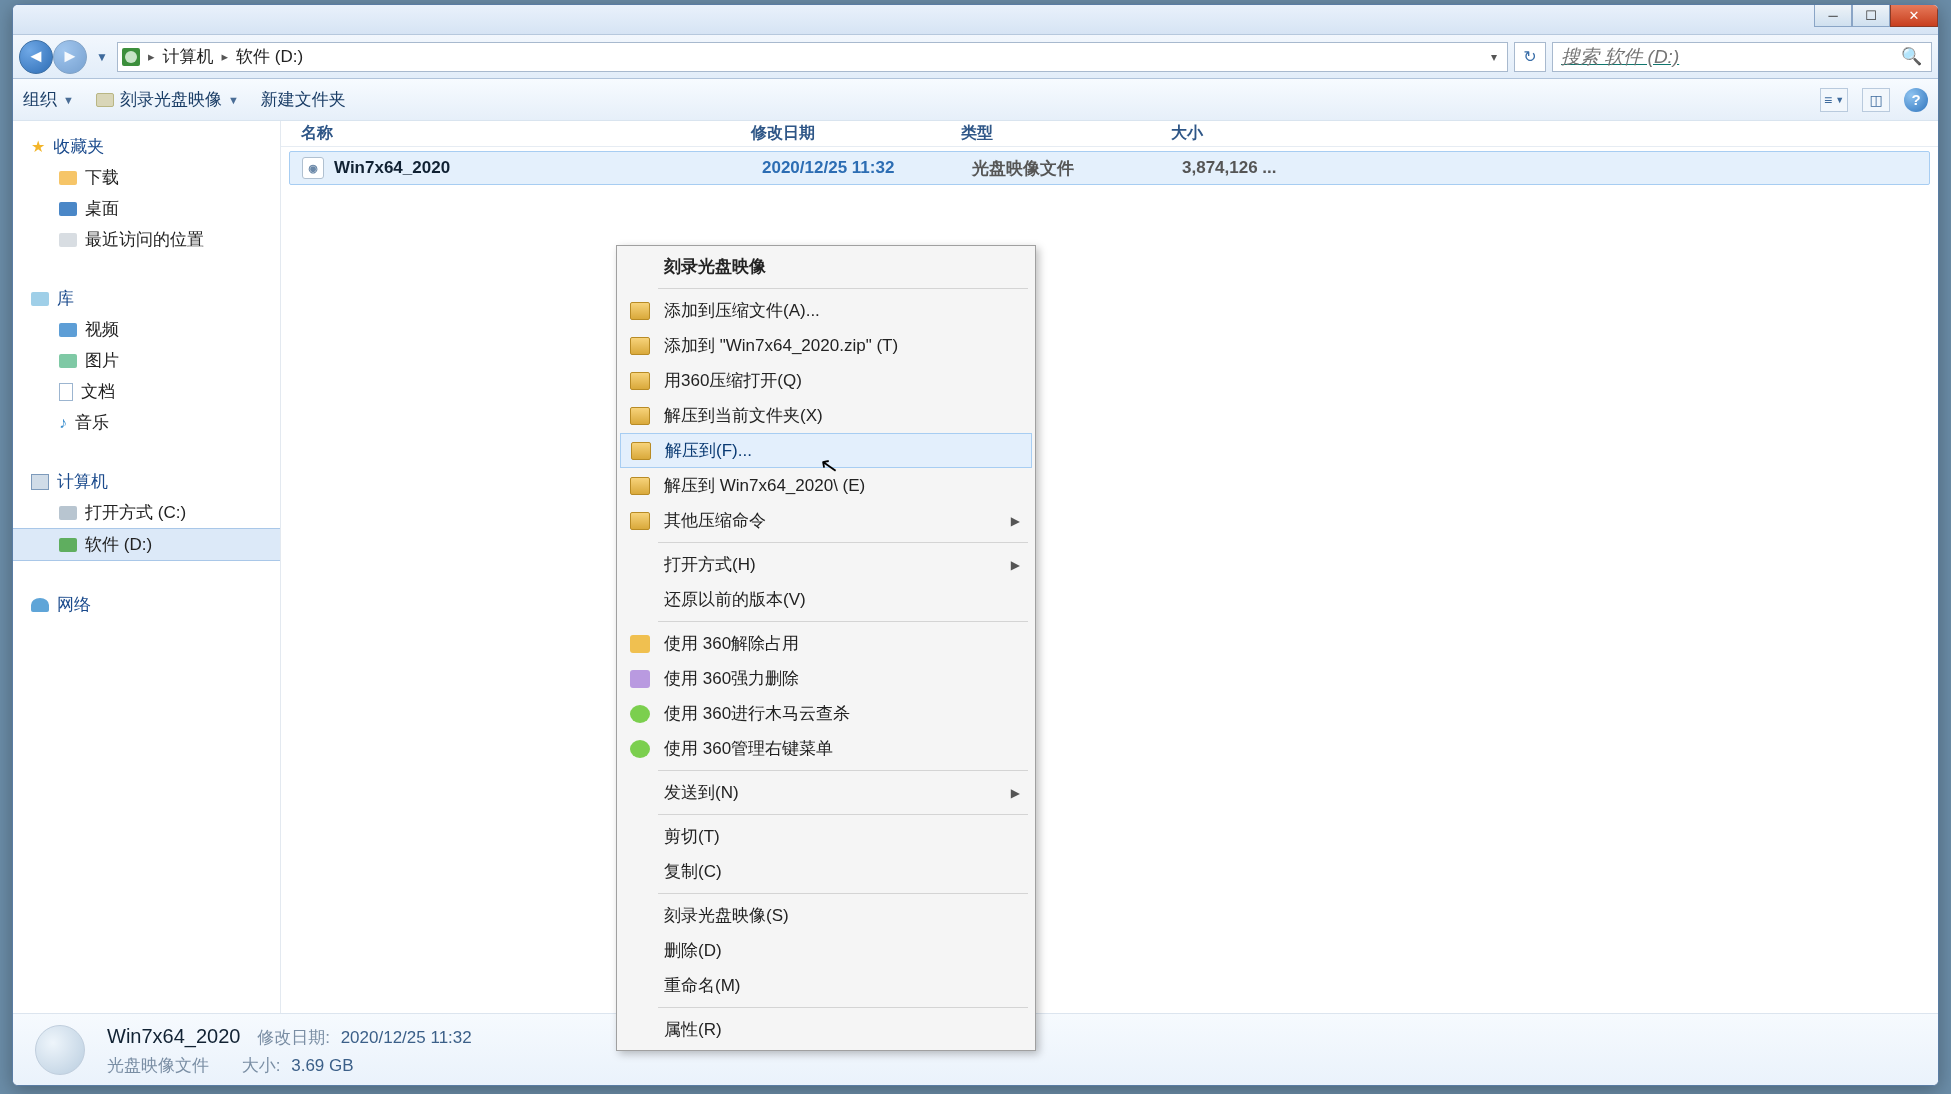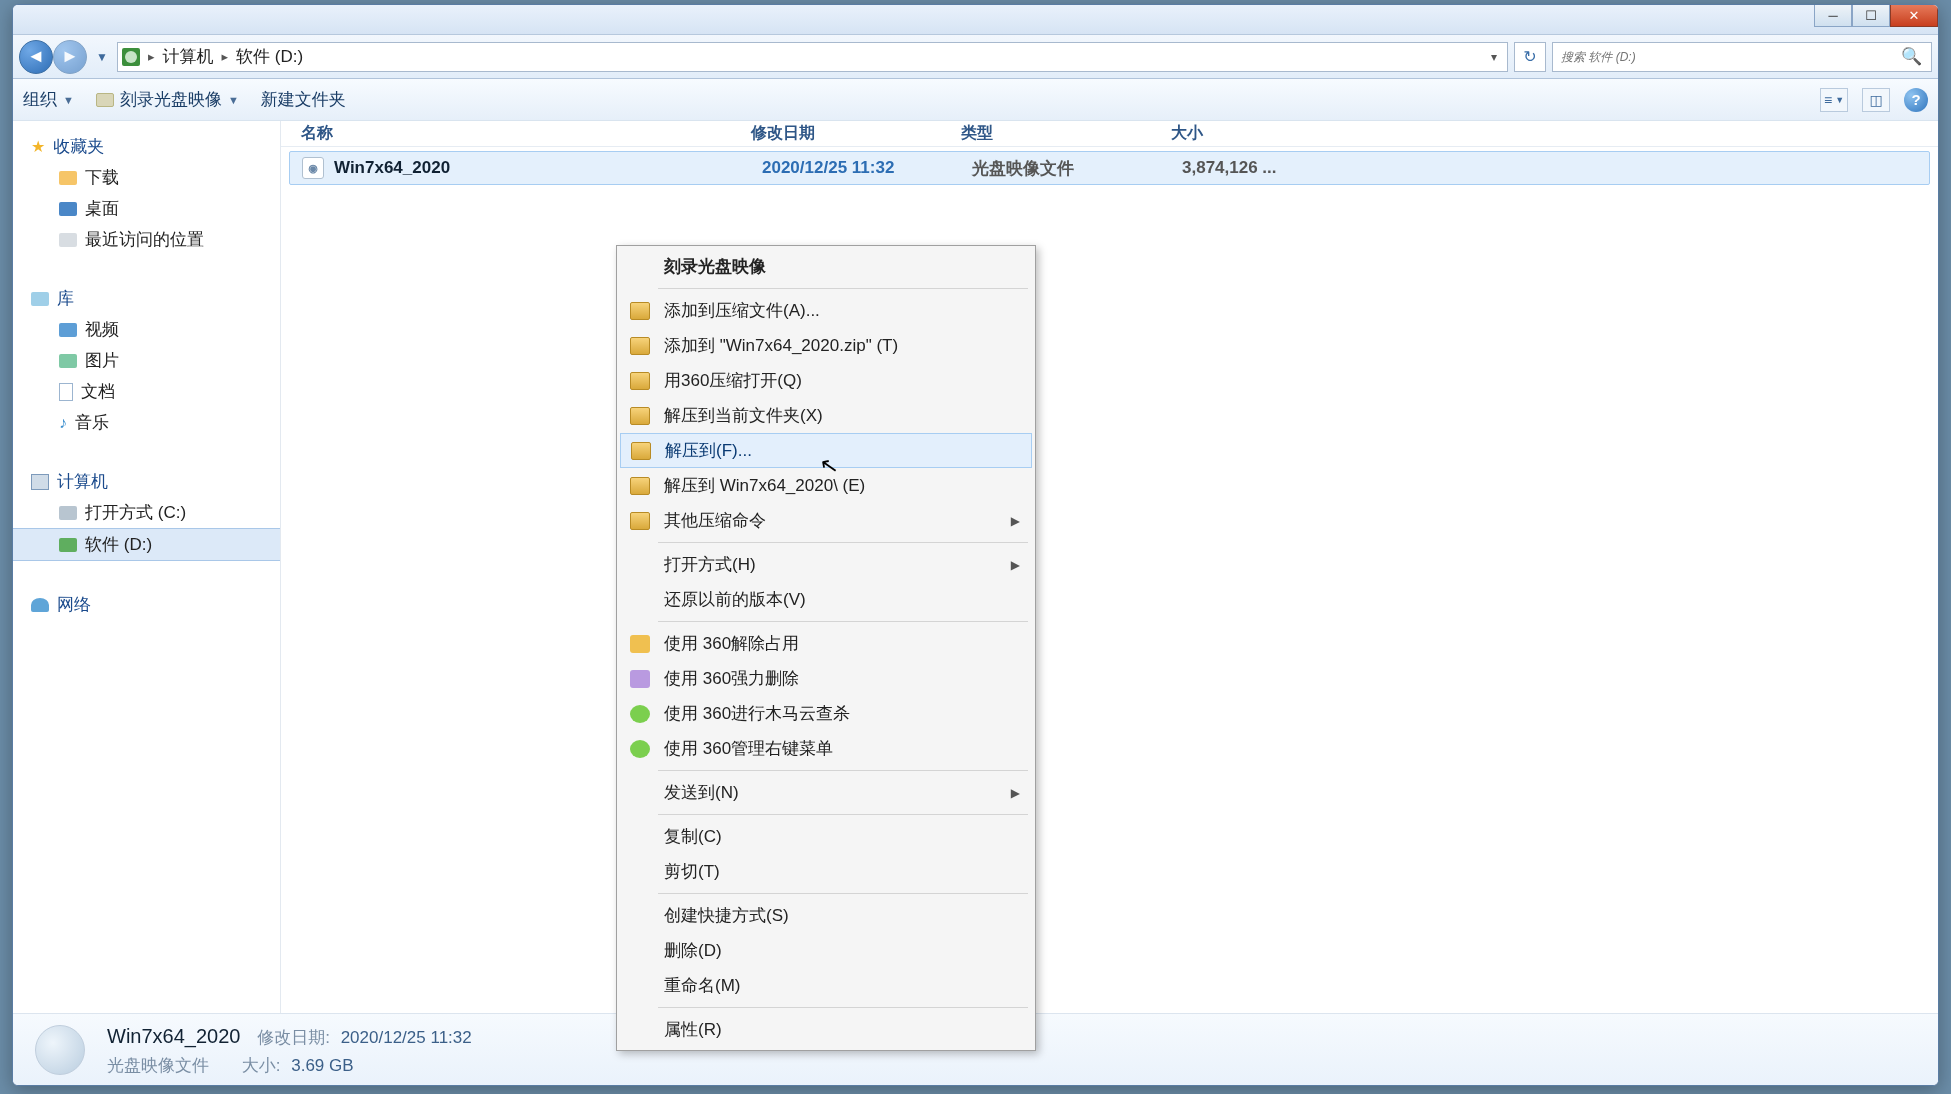--- a/index.html
+++ b/index.html
@@ -78,21 +78,21 @@
   .addr-drop { margin-left:auto; font-size:12px; color:#555; padding:0 6px;}
   .refresh-box {
     width:32px; height:30px; border:1px solid #a8b9ce; background:#fff;
     display:flex; align-items:center; justify-content:center; color:#3a6ea8; font-size:16px;
   }
   .searchbox {
     width: 380px; height:30px;
     border:1px solid #a8b9ce; background:#fff;
     display:flex; align-items:center; padding:0 8px;
   }
-  .searchbox input { border:none; outline:none; flex:1; font-size:12px; color:#3b82f6; font-style:italic; background:transparent;}
+  .searchbox input { border:none; outline:none; flex:1; font-size:19px; color:#0f766e; font-style:italic; background:transparent;text-decoration:underline;}
   .searchbox .sicon { color:#4b79aa; font-size:17px;}
 
   
   .toolbar {
     height: 42px;
     background: linear-gradient(to bottom,#f7fbff,#e6eff9);
     border-bottom: 1px solid #d9e4ef;
     display:flex; align-items:center; padding:0 10px; gap:22px;
   }
   .tool-item { font-size:17px; color:#1a3d66; display:flex; align-items:center; gap:6px; }
@@ -431,28 +431,28 @@
         <span class="cmicon green"></span>
         <span>使用 360管理右键菜单</span>
       </div>
     <div class="cm-sep"></div>
     <div class="cm-item">
         <span>发送到(N)</span>
         <span class="sub">▶</span>
       </div>
     <div class="cm-sep"></div>
     <div class="cm-item">
+        <span>剪切(T)</span>
+      </div>
+    <div class="cm-item">
         <span>复制(C)</span>
       </div>
-    <div class="cm-item">
-        <span>剪切(T)</span>
-      </div>
-    <div class="cm-sep"></div>
-    <div class="cm-item">
-        <span>创建快捷方式(S)</span>
+    <div class="cm-sep"></div>
+    <div class="cm-item">
+        <span>刻录光盘映像(S)</span>
       </div>
     <div class="cm-item">
         <span>删除(D)</span>
       </div>
     <div class="cm-item">
         <span>重命名(M)</span>
       </div>
     <div class="cm-sep"></div>
     <div class="cm-item">
         <span>属性(R)</span>

